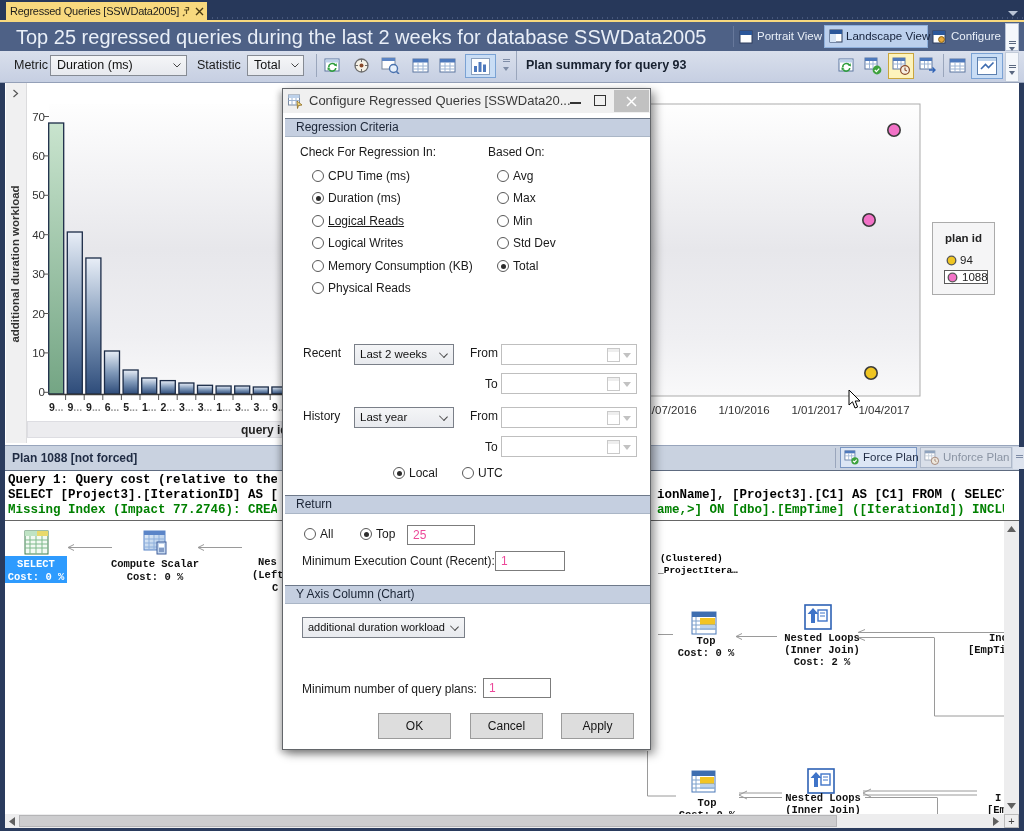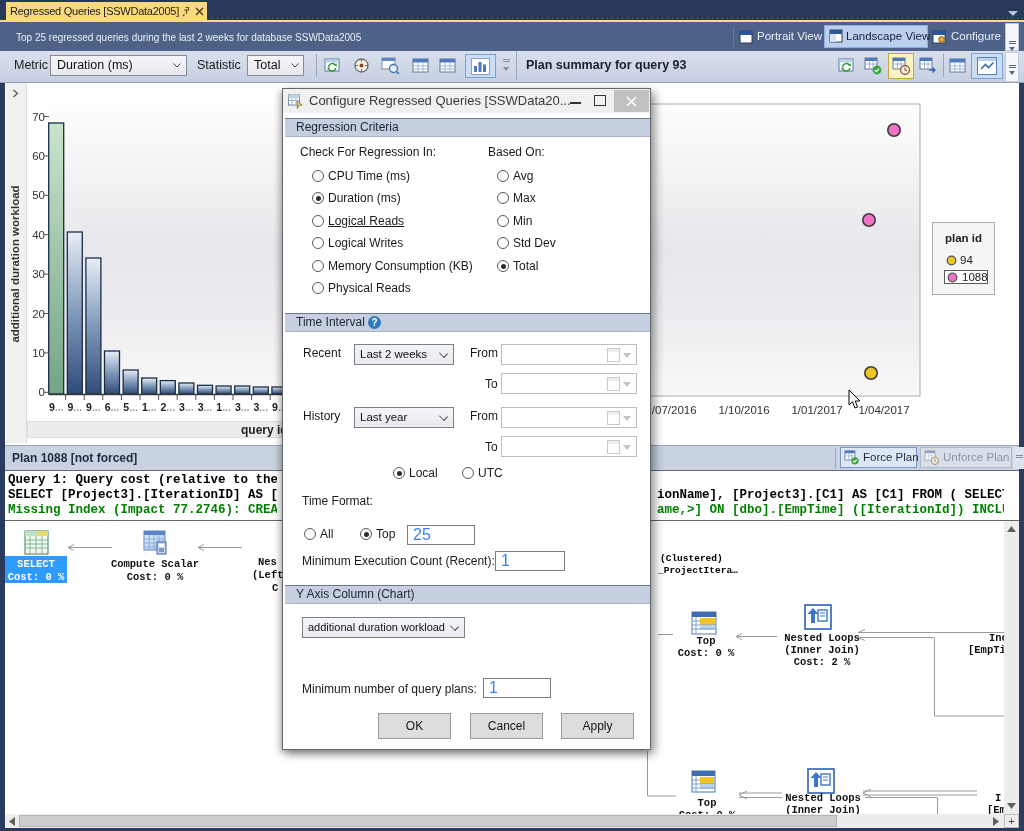--- a/index.html
+++ b/index.html
@@ -8,21 +8,21 @@
 .mono{font-family:"Liberation Mono",monospace;font-weight:bold;}
 .dband{position:absolute;left:2px;width:354px;height:17px;background:#C5CFE0;border-top:1px solid #6E798A;border-bottom:1px solid #AAB6C6;font-size:12px;color:#1B2536;line-height:17px;padding-left:11px;box-sizing:content-box;}
 .dlab{font-size:12px;color:#1a1a1a;height:14px;line-height:14px;white-space:nowrap;}
 .radio{width:12px;height:12px;border:1px solid #595959;border-radius:7px;background:#fff;box-sizing:border-box;}
 .rsel::after{content:"";position:absolute;left:2.5px;top:2.5px;width:5px;height:5px;border-radius:3px;background:#2c2c2c;}
 .combo{position:absolute;height:21px;background:linear-gradient(#F4F5F7,#E8EAEE);border:1px solid #7A7F88;box-sizing:border-box;font-size:11.5px;color:#111;line-height:19px;padding-left:5px;white-space:nowrap;}
 .combo::after{content:"";position:absolute;right:6px;top:7px;width:6px;height:6px;border-right:1.3px solid #444;border-bottom:1.3px solid #444;transform:rotate(45deg) scale(1,0.8);margin-top:-2px;}
 .dtfield{position:absolute;width:136px;height:21px;background:#fff;border:1px solid #BFBFBF;box-sizing:border-box;}
 .dtfield::before{content:"";position:absolute;right:16px;top:3px;width:11px;height:12px;border:1px solid #C9C9C9;background:linear-gradient(#EEE 25%,#fff 25%);}
 .dtfield::after{content:"";position:absolute;right:5px;top:8px;border-left:4px solid transparent;border-right:4px solid transparent;border-top:5px solid #C2C2C2;}
-.tbox{position:absolute;height:20px;background:#fff;border:1px solid #7C7C7C;box-sizing:border-box;font-size:16px;color:#3b82f6;line-height:18px;padding-left:5px;}
+.tbox{position:absolute;height:20px;background:#fff;border:1px solid #7C7C7C;box-sizing:border-box;font-size:12px;color:#ec4899;line-height:18px;padding-left:5px;}
 .btn{position:absolute;width:73px;height:26px;background:#DDDDDD;border:1px solid #9B9B9B;box-sizing:border-box;font-size:12px;color:#151515;text-align:center;line-height:24px;}
 </style>
 </head>
 <body>
 <div id="app">
 
 <div class="a" style="left:0;top:0;width:1024px;height:22px;background:#27385A;">
   <div class="a" style="left:6px;top:2px;width:201px;height:19px;background:#F8D97E;color:#1d1d1d;font-size:12px;line-height:19px;">
     <span style="margin-left:4px;white-space:nowrap;display:inline-block;font-size:11px;letter-spacing:-0.25px;">Regressed Queries [SSWData2005]</span>
     <svg class="a" style="left:176px;top:4px;" width="11" height="11" viewBox="0 0 11 11">
@@ -33,21 +33,21 @@
     <svg class="a" style="left:189px;top:5px;" width="9" height="9" viewBox="0 0 9 9">
           <path d="M1 1 L8 8 M8 1 L1 8" stroke="#4a3a12" stroke-width="1.4"></path>
         </svg>
   </div>
   <div class="a" style="left:1008px;top:11px;width:0;height:0;border-left:5px solid transparent;border-right:5px solid transparent;border-top:5px solid #B9C4D6;"></div>
 </div>
 <div class="a" style="left:212px;top:17px;width:812px;height:2px;background-image:repeating-linear-gradient(90deg,#46567A 0,#46567A 1px,transparent 1px,transparent 5px);"></div>
 <div class="a" style="left:0;top:20px;width:1024px;height:2px;background:#F8D97E;"></div>
 
 <div class="a" style="left:0;top:22px;width:1024px;height:29px;background:#4E6186;">
-  <div class="a" style="left:16px;top:1px;height:29px;line-height:29px;color:#E9EFF8;font-size:10px;">Top 25 regressed queries during the last 2 weeks for database SSWData2005</div>
+  <div class="a" style="left:16px;top:1px;height:29px;line-height:29px;color:#E9EFF8;font-size:20px;">Top 25 regressed queries during the last 2 weeks for database SSWData2005</div>
   <div class="a" style="left:733px;top:4px;width:1px;height:21px;background:#67789B;"></div>
   <svg class="a" style="left:739px;top:8px;" width="14" height="14" viewBox="0 0 14 14">
         <rect x="1" y="1" width="12" height="12" fill="#fff" stroke="#2c3c5c"></rect>
         <rect x="1" y="1" width="12" height="4" fill="#2B579A"></rect>
       </svg>
   <div class="a" style="left:757px;top:0;height:29px;line-height:29px;color:#E9EFF8;font-size:11.5px;white-space:nowrap;">Portrait View</div>
   <div class="a" style="left:824px;top:3px;width:104px;height:23px;background:#BCD0ED;border:1px solid #8FB0DC;box-sizing:border-box;">
     <svg class="a" style="left:4px;top:3px;" width="14" height="14" viewBox="0 0 14 14">
           <rect x="1" y="1" width="12" height="12" fill="#fff" stroke="#2c3c5c"></rect>
           <rect x="1" y="1" width="12" height="4" fill="#2B579A"></rect>
@@ -502,38 +502,38 @@
   <div class="a radio" style="left:214px;top:81px;"></div>
       <div class="a dlab" style="left:230px;top:80px;">Avg</div>
   <div class="a radio" style="left:214px;top:103px;"></div>
       <div class="a dlab" style="left:230px;top:102px;">Max</div>
   <div class="a radio" style="left:214px;top:126px;"></div>
       <div class="a dlab" style="left:230px;top:125px;">Min</div>
   <div class="a radio" style="left:214px;top:148px;"></div>
       <div class="a dlab" style="left:230px;top:147px;">Std Dev</div>
   <div class="a radio rsel" style="left:214px;top:171px;"></div>
       <div class="a dlab" style="left:230px;top:170px;">Total</div>
-  <div class="dband" style="top:224px;">Time Interval <span class="a" style="left:83px;top:2px;width:13px;height:13px;background:#2E7CC0;border-radius:7px;color:#fff;font-size:10px;text-align:center;line-height:13px;font-weight:bold;">?</span></div>
   <div class="a dlab" style="left:20px;top:257px;">Recent</div>
   <div class="combo" style="left:71px;top:255px;width:100px;">Last 2 weeks</div>
   <div class="a dlab" style="left:187px;top:257px;">From</div>
   <div class="dtfield" style="left:218px;top:255px;"></div>
   <div class="a dlab" style="left:202px;top:288px;">To</div>
   <div class="dtfield" style="left:218px;top:284px;"></div>
   <div class="a dlab" style="left:20px;top:320px;">History</div>
   <div class="combo" style="left:71px;top:318px;width:100px;">Last year</div>
   <div class="a dlab" style="left:187px;top:320px;">From</div>
   <div class="dtfield" style="left:218px;top:318px;"></div>
   <div class="a dlab" style="left:202px;top:351px;">To</div>
   <div class="dtfield" style="left:218px;top:347px;"></div>
   <div class="a dlab" style="left:19px;top:377px;margin-top:28px;">Time Format:</div>
   <div class="a radio rsel" style="left:110px;top:378px;"></div>
       <div class="a dlab" style="left:126px;top:377px;">Local</div>
   <div class="a radio" style="left:179px;top:378px;"></div>
       <div class="a dlab" style="left:195px;top:377px;">UTC</div>
+  <div class="dband" style="top:406px;">Return</div>
   <div class="a radio" style="left:21px;top:439px;"></div>
       <div class="a dlab" style="left:37px;top:438px;">All</div>
   <div class="a radio rsel" style="left:77px;top:439px;"></div>
       <div class="a dlab" style="left:93px;top:438px;">Top</div>
   <div class="tbox" style="left:124px;top:436px;width:68px;">25</div>
   <div class="a dlab" style="left:19px;top:465px;">Minimum Execution Count (Recent):</div>
   <div class="tbox" style="left:212px;top:462px;width:70px;">1</div>
   <div class="dband" style="top:496px;">Y Axis Column (Chart)</div>
   <div class="combo" style="left:19px;top:528px;width:163px;font-size:11px;">additional duration workload</div>
   <div class="a dlab" style="left:19px;top:593px;">Minimum number of query plans:</div>

